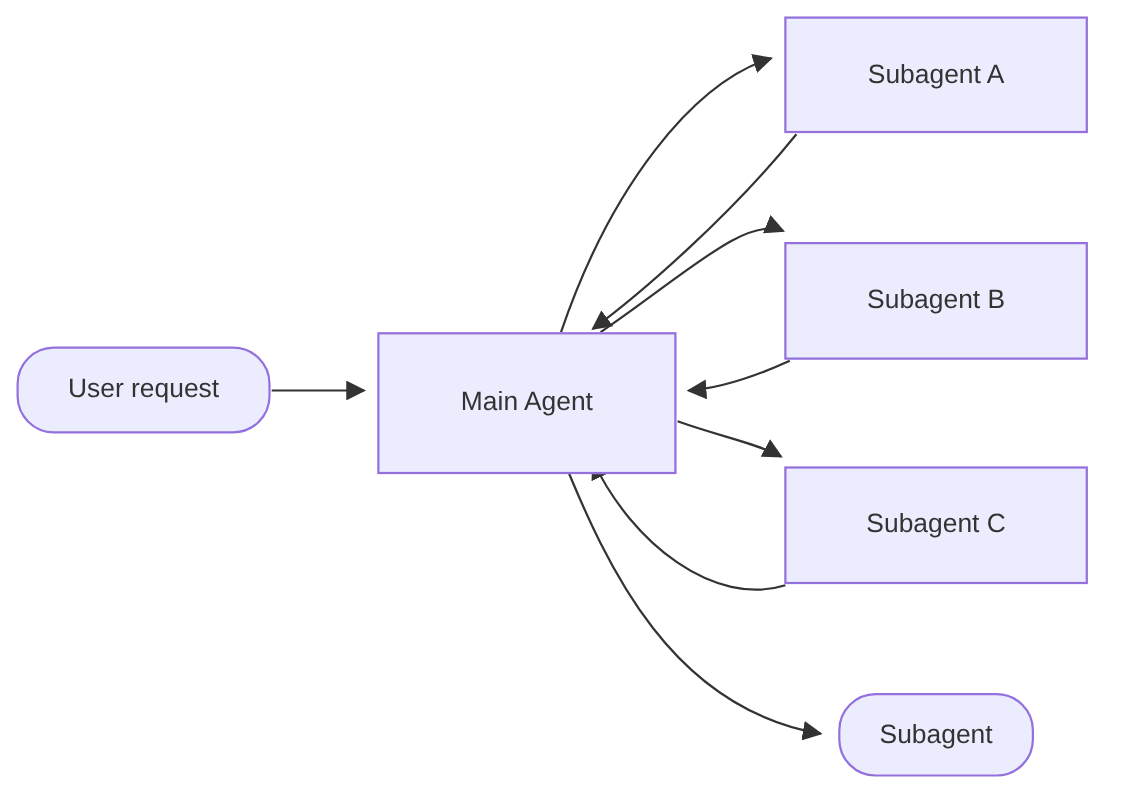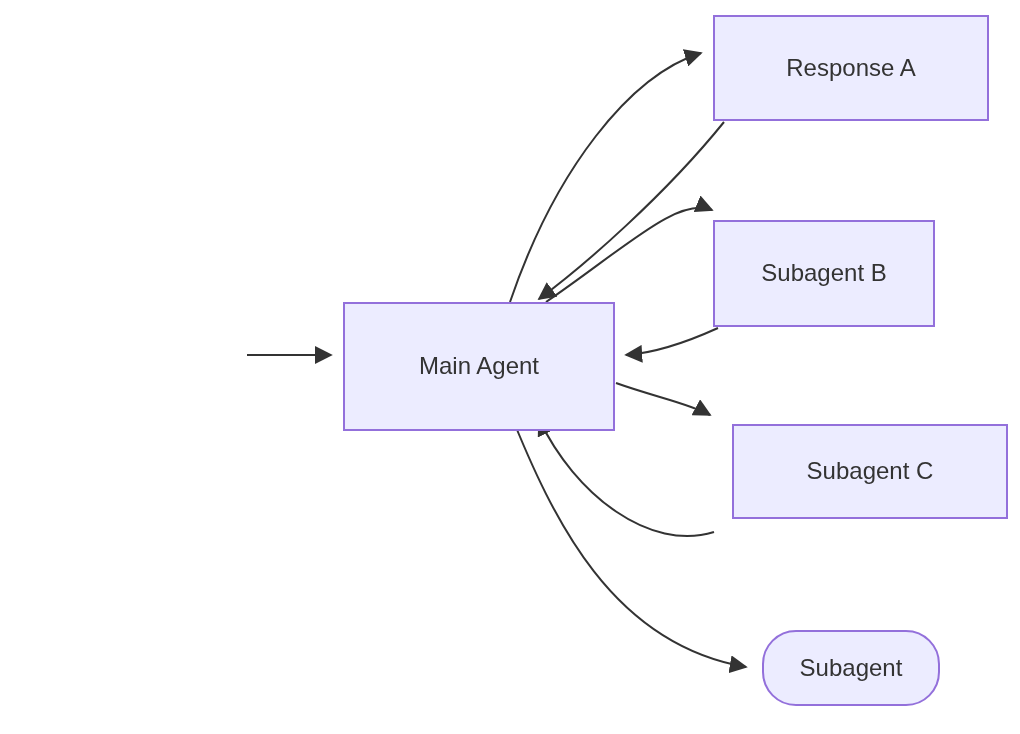--- a/index.html
+++ b/index.html
@@ -39,22 +39,22 @@
     font-size: 24px;
     line-height: 1.2;
     white-space: nowrap;
   }
   .node.stadium { border-radius: 34px; }
   .node.rect    { border-radius: 0; }
 
   #n-user     { left: 15px;  top: 315px; width: 231px; height: 79px; }
   #n-main     { left: 343px; top: 302px; width: 272px; height: 129px; }
   #n-sub-a    { left: 713px; top: 15px;  width: 276px; height: 106px; }
-  #n-sub-b    { left: 713px; top: 220px; width: 222px; height: 107px; }
-  #n-sub-c    { left: 732px; top: 424px; width: 276px; height: 95px; }
+  #n-sub-b    { left: 713px; top: 220px; width: 276px; height: 107px; }
+  #n-sub-c    { left: 713px; top: 424px; width: 276px; height: 107px; }
   #n-response { left: 762px; top: 630px; width: 178px; height: 76px; }
 </style>
 </head>
 <body>
 
 <div class="canvas">
 
   <svg class="edges-layer" width="1020" height="734" viewBox="0 0 1020 734" xmlns="http://www.w3.org/2000/svg">
     <defs>
       <marker id="arrowhead" viewBox="0 0 10 10" refX="9" refY="5" markerWidth="9" markerHeight="9" orient="auto">
@@ -72,27 +72,30 @@
 
     <path class="edge" d="M 718 328 C 685 343, 655 353, 626 355" marker-end="url(#arrowhead)"></path>
 
     <path class="edge" d="M 616 383 C 655 397, 688 403, 710 415" marker-end="url(#arrowhead)"></path>
 
     <path class="edge" d="M 714 532 C 650 552, 575 495, 539 419" marker-end="url(#arrowhead)"></path>
 
     <path class="edge" d="M 509 410 C 553 520, 612 644, 746 667" marker-end="url(#arrowhead)"></path>
   </svg>
 
+  <div class="node stadium" id="n-user">
+    <span>User request</span>
+  </div>
 
   <div class="node rect" id="n-main">
     <span>Main Agent</span>
   </div>
 
   <div class="node rect" id="n-sub-a">
-    <span>Response A</span>
+    <span>Subagent A</span>
   </div>
 
   <div class="node rect" id="n-sub-b">
     <span>Subagent B</span>
   </div>
 
   <div class="node rect" id="n-sub-c">
     <span>Subagent C</span>
   </div>
 

